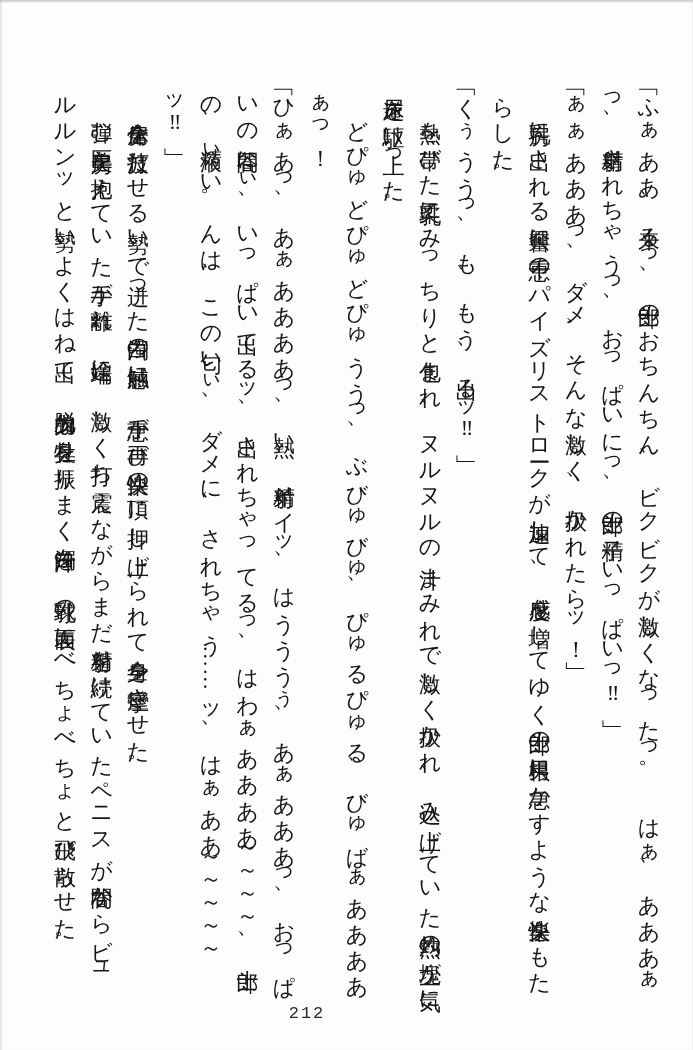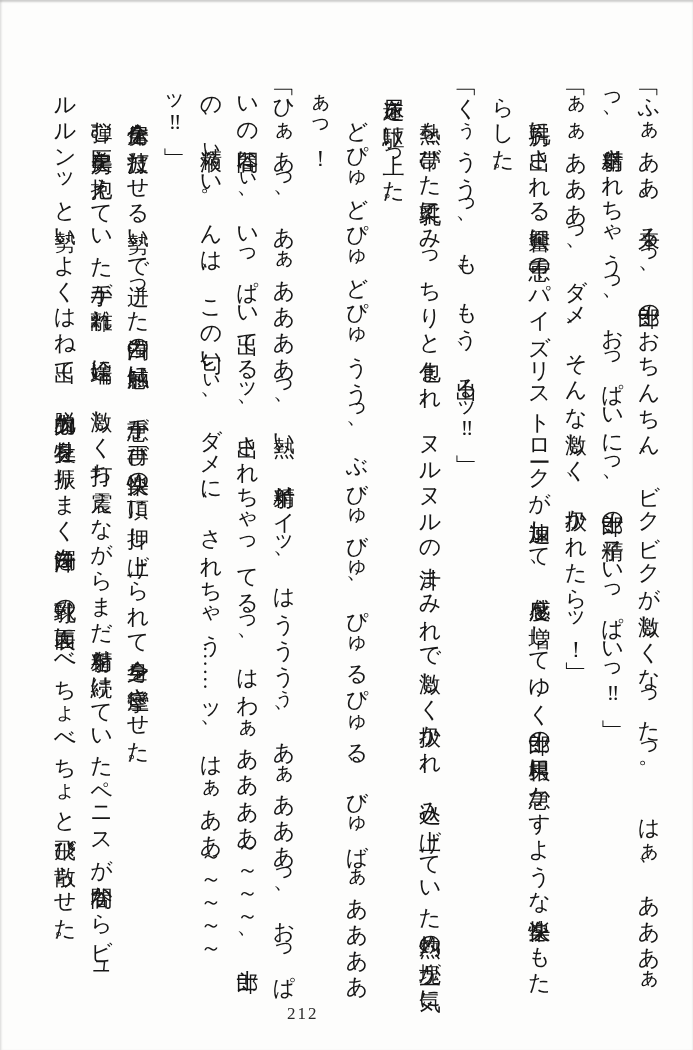--- a/index.html
+++ b/index.html
@@ -32,24 +32,25 @@
   }
   .text-area p {
     margin: 0;
     padding: 0;
   }
   .page-number {
     position: absolute;
     top: 1004px;
     left: 287px;
     width: 40px;
+    text-align: center;
     font-size: 17px;
     letter-spacing: 2px;
     color: #2a2a2a;
-    font-family: Liberation Serif, serif;
+    font-family: Liberation Mono, monospace;
   }
 </style>
 </head>
 <body>
 
 <div class="page">
   <div class="text-area">
     <p>「ふぁああ、来るっ、士郎のおちんちん、ビクビクが激しくなったっ。　はぁ、あああぁっ、射精されちゃうっ、おっぱいにっ、士郎の精子、いっぱいっ‼」</p>
     <p>「ぁぁあああっ、ダメ、そんな激しく、扱かれたらッ！」</p>
     <p>　乳房に出される興奮に千恵のパイズリストロークが加速して、感度を増してゆく士郎の男根に急かすような快楽をもたらした。</p>

